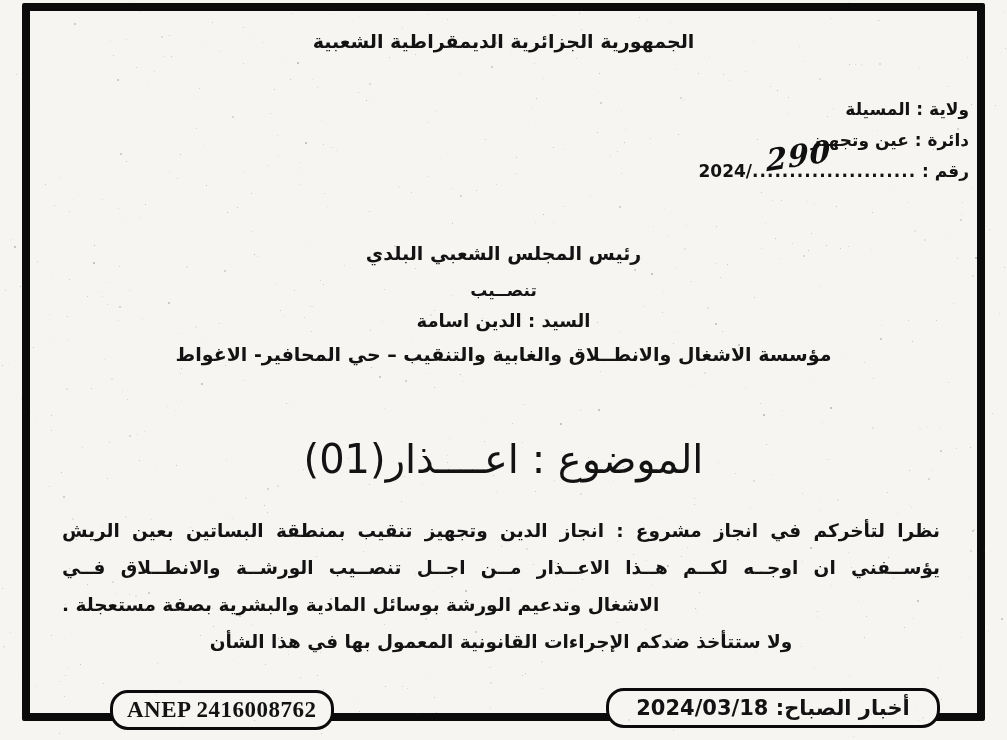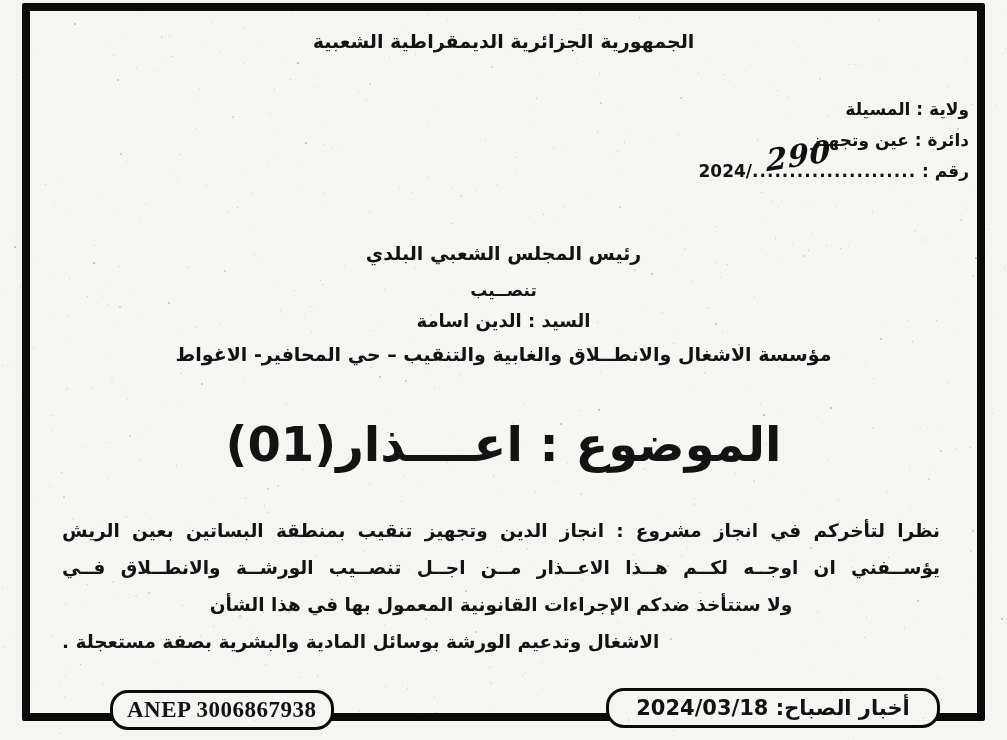--- a/index.html
+++ b/index.html
@@ -54,25 +54,25 @@
     text-align:center;
     direction:rtl;
     font-weight:bold;
   }
   .sender-title{font-size:19px;line-height:26px;margin-bottom:12px;}
   .to-word{font-size:17px;line-height:24px;margin-bottom:6px;}
   .recipient-line{font-size:18px;line-height:26px;margin-bottom:6px;}
   .company-line{font-size:19px;line-height:28px;}
   .subject-line{
     position:absolute;
-    top:416px;left:0;width:100%;
+    top:436px;left:0;width:100%;
     text-align:center;
     direction:rtl;
-    font-size:48px;
-    font-weight:bold;
+    font-size:40px;
+    font-weight:normal;
   }
   .body-paragraph{
     position:absolute;
     top:512px;left:62px;
     width:878px;
     direction:rtl;
     font-size:18.5px;
     font-weight:bold;
     line-height:37px;
   }
@@ -138,26 +138,26 @@
     <div class="to-word">تنصــيب</div>
     <div class="recipient-line">السيد : الدين اسامة</div>
     <div class="company-line">مؤسسة الاشغال والانطــلاق والغابية والتنقيب – حي المحافير- الاغواط</div>
   </div>
 
   <div class="subject-line">الموضوع : اعــــذار(01)</div>
 
   <div class="body-paragraph">
     <div class="body-line justified">نظرا لتأخركم في انجاز مشروع : انجاز الدين وتجهيز تنقيب بمنطقة البساتين بعين الريش</div>
     <div class="body-line justified">يؤســفني ان اوجــه لكــم هــذا الاعــذار مــن اجــل تنصــيب الورشــة والانطــلاق فــي</div>
+    <div class="body-line left-set">الاشغال وتدعيم الورشة بوسائل المادية والبشرية بصفة مستعجلة .</div>
     <div class="body-line centered">ولا ستتأخذ ضدكم الإجراءات القانونية المعمول بها في هذا الشأن</div>
-    <div class="body-line left-set">الاشغال وتدعيم الورشة بوسائل المادية والبشرية بصفة مستعجلة .</div>
   </div>
 
   <div class="stamp anep-stamp">
-    <span>ANEP 3006867938</span>
+    <span>ANEP 2416008762</span>
   </div>
 
   <div class="stamp date-stamp">
     <span>أخبار الصباح: 2024/03/18</span>
   </div>
 
 <div class="speck" style="left: 522.4px; top: 675.2px; width: 1px; height: 1px; opacity: 0.27;"></div>
     <div class="speck" style="left: 692.9px; top: 384.6px; width: 1px; height: 1px; opacity: 0.11;"></div>
     <div class="speck" style="left: 227.4px; top: 212.1px; width: 1px; height: 1px; opacity: 0.36;"></div>
     <div class="speck" style="left: 674.7px; top: 267.1px; width: 1px; height: 1px; opacity: 0.14;"></div>

